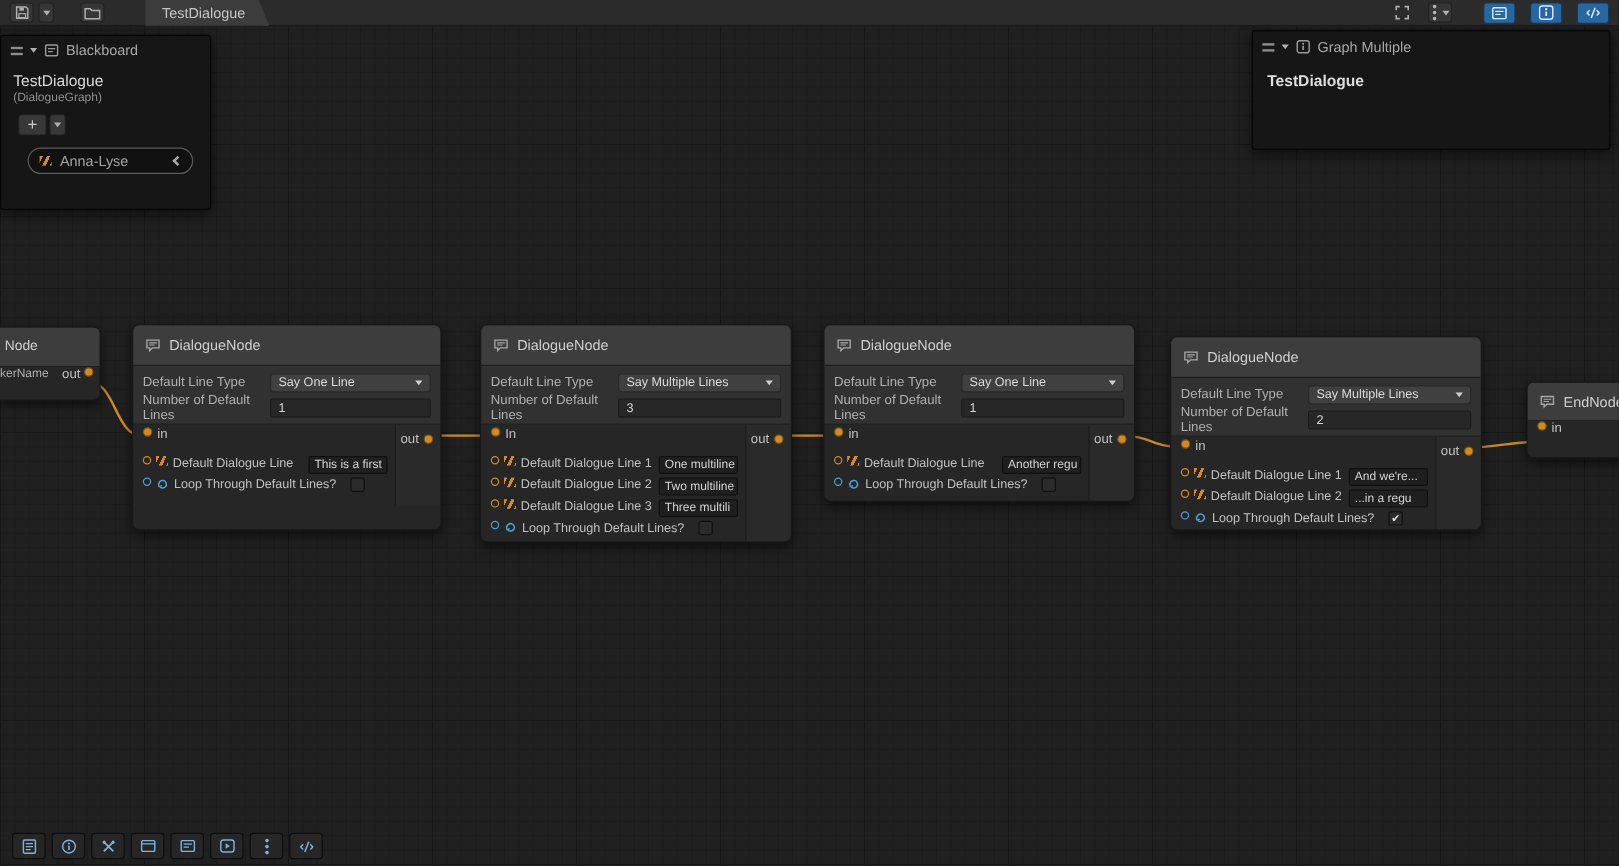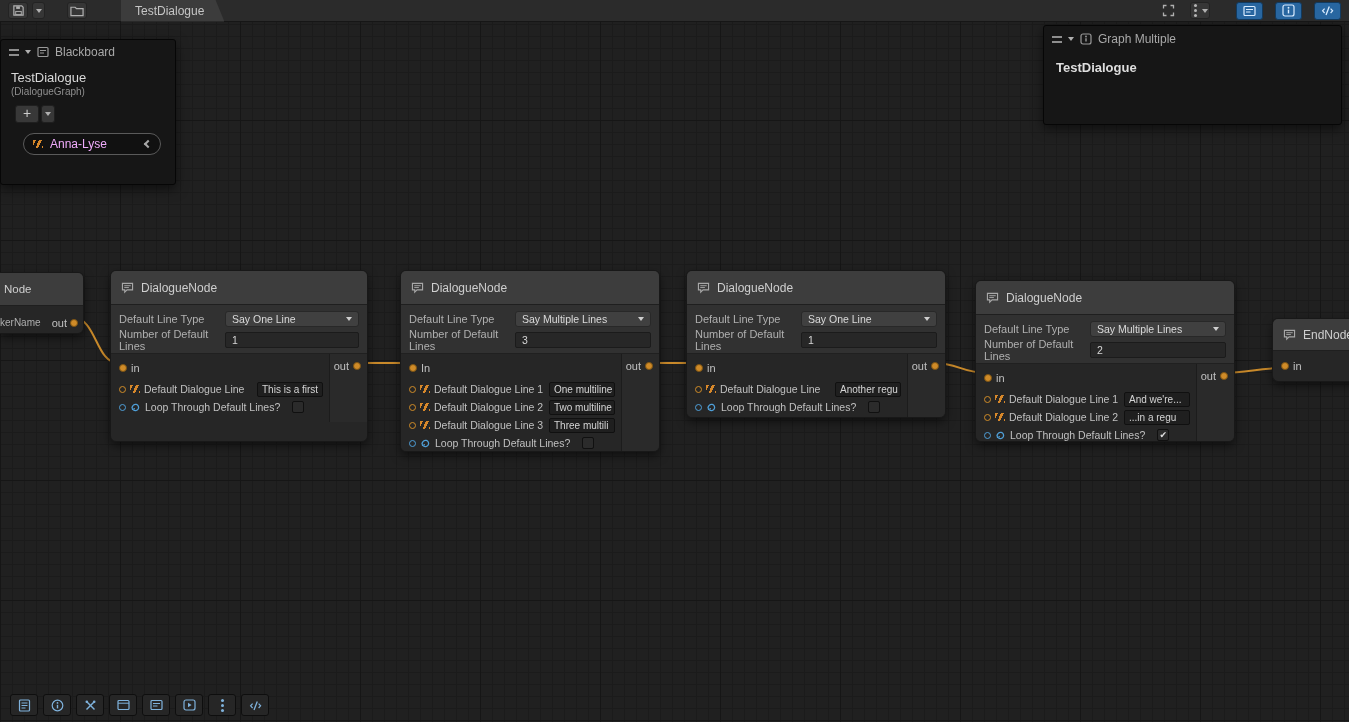--- a/index.html
+++ b/index.html
@@ -36,41 +36,41 @@
   .panel-header{height:24px;display:flex;align-items:center;gap:6px;padding:0 8px;color:#a8a8a8;font-size:12px}
   .hamburger{width:10px;height:7px;border-top:2px solid #8e8e8e;border-bottom:2px solid #8e8e8e}
   .bb-title{padding:6px 10px 0 10px;color:#d9d9d9;font-size:13px}
   .bb-subtitle{padding:1px 10px 0 10px;color:#8f8f8f;font-size:10px}
   .bb-buttons{display:flex;gap:2px;margin:8px 0 0 14px}
   .pbtn{width:24px;height:18px;background:#383838;border:1px solid #1f1f1f;border-radius:3px;
     color:#cccccc;font-size:14px;line-height:15px;text-align:center;cursor:pointer}
   .pbtn.small{width:14px;display:flex;align-items:center;justify-content:center}
   .bb-pill{margin:10px 0 0 22px;width:138px;height:22px;border:1px solid #5a5a5a;border-radius:11px;
     background:#111111;display:flex;align-items:center;gap:7px;padding:0 9px;cursor:pointer}
-  .bb-pill .name{color:#f0abfc;font-size:12px;flex:1}
+  .bb-pill .name{color:#a3a3a3;font-size:12px;flex:1}
   .chevron-left{width:6px;height:6px;border-left:2px solid #a8a8a8;border-bottom:2px solid #a8a8a8;transform:rotate(45deg)}
   .gi-title{padding:8px 12px;color:#dedede;font-size:13px;font-weight:bold}
 
   
   .node{position:absolute;background:#262626;border:1px solid #181818;border-radius:6px;
     box-shadow:0 4px 10px rgba(0,0,0,.5);overflow:hidden;z-index:30}
   .node-title{height:34px;display:flex;align-items:center;gap:7px;padding:0 10px;background:#3d3d3d;
     color:#cfcfcf;font-size:12px;border-bottom:1px solid #1f1f1f;cursor:move}
   .node-props{background:#313131;padding:5px 8px;display:flex;flex-direction:column;gap:4px;border-bottom:1px solid #202020}
   .prop-row{display:flex;align-items:center;height:17px}
   .prop-label{width:106px;flex:none;color:#b0b0b0;font-size:11px}
   .dropdown{flex:1;height:16px;background:#404040;border:1px solid #282828;border-radius:3px;
     display:flex;align-items:center;padding:0 6px;color:#dadada;font-size:10.5px;cursor:pointer}
   .dropdown .caret{margin-left:auto;border-top-color:#cfcfcf}
   .numfield{flex:1;height:16px;background:#272727;border:1px solid #1b1b1b;border-radius:2px;
     display:flex;align-items:center;padding:0 6px;color:#d6d6d6;font-size:10.5px;cursor:text}
   .node-body{display:flex;align-items:stretch;background:#262626}
   .col-in{flex:1;padding:2px 0 6px 0}
   .col-out{width:38px;border-left:1px solid #1c1c1c;background:rgba(255,255,255,.02)}
-  .port-row{display:flex;align-items:center;gap:4px;height:18px;padding:0 6px 0 8px;font-size:10.5px;color:#c0c0c0}
+  .port-row{display:flex;gap:4px;height:18px;padding:0 6px 0 8px;font-size:10.5px;color:#c0c0c0}
   .port-row.io{height:24px;font-size:11px}
   .disc{width:8px;height:8px;border-radius:50%;background:#cf8b28;border:1px solid #7c5313;flex:none;cursor:crosshair}
   .ring{width:7px;height:7px;border-radius:50%;border:1px solid #cf8b28;flex:none;cursor:crosshair}
   .ring.blue{border-color:#4f9fd8}
   .quote{display:inline-block;width:10px;height:8px;flex:none;
     background:repeating-linear-gradient(115deg,#d8882a 0 2.5px,transparent 2.5px 5.5px)}
   .linefield{width:66px;height:15px;margin-left:auto;background:#1f1f1f;border:1px solid #101010;border-radius:2px;
     display:flex;align-items:center;padding:0 4px;color:#d4d4d4;font-size:10px;white-space:nowrap;overflow:hidden;cursor:text}
   .checkbox{width:12px;height:12px;margin-left:8px;background:#2b2b2b;border:1px solid #101010;border-radius:2px;
     color:#e2e2e2;font-size:9px;line-height:10px;display:flex;align-items:center;justify-content:center;cursor:pointer}
@@ -350,21 +350,21 @@
           <line x1="3.5" y1="6" x2="8.5" y2="6" stroke="#a8a8a8"></line>
         </svg>
       <span>EndNode</span>
     </div>
     <div class="port-row io" style="height:30px">
       <span class="disc"></span>
       <span>in</span>
     </div>
   </div>
 
-  <div class="panel" style="left:0;top:39px;width:176px;height:146px">
+  <div class="panel" style="left:0;top:29px;width:176px;height:146px">
     <div class="panel-header">
       <span class="hamburger"></span>
       <span class="caret"></span>
       <svg width="12" height="12">
           <rect x="1" y="1.5" width="10" height="9" rx="1" fill="none" stroke="#9a9a9a" stroke-width="1.2"></rect>
           <line x1="3" y1="4.5" x2="9" y2="4.5" stroke="#9a9a9a"></line>
           <line x1="3" y1="7" x2="7" y2="7" stroke="#9a9a9a"></line>
         </svg>
       <span>Blackboard</span>
     </div>

